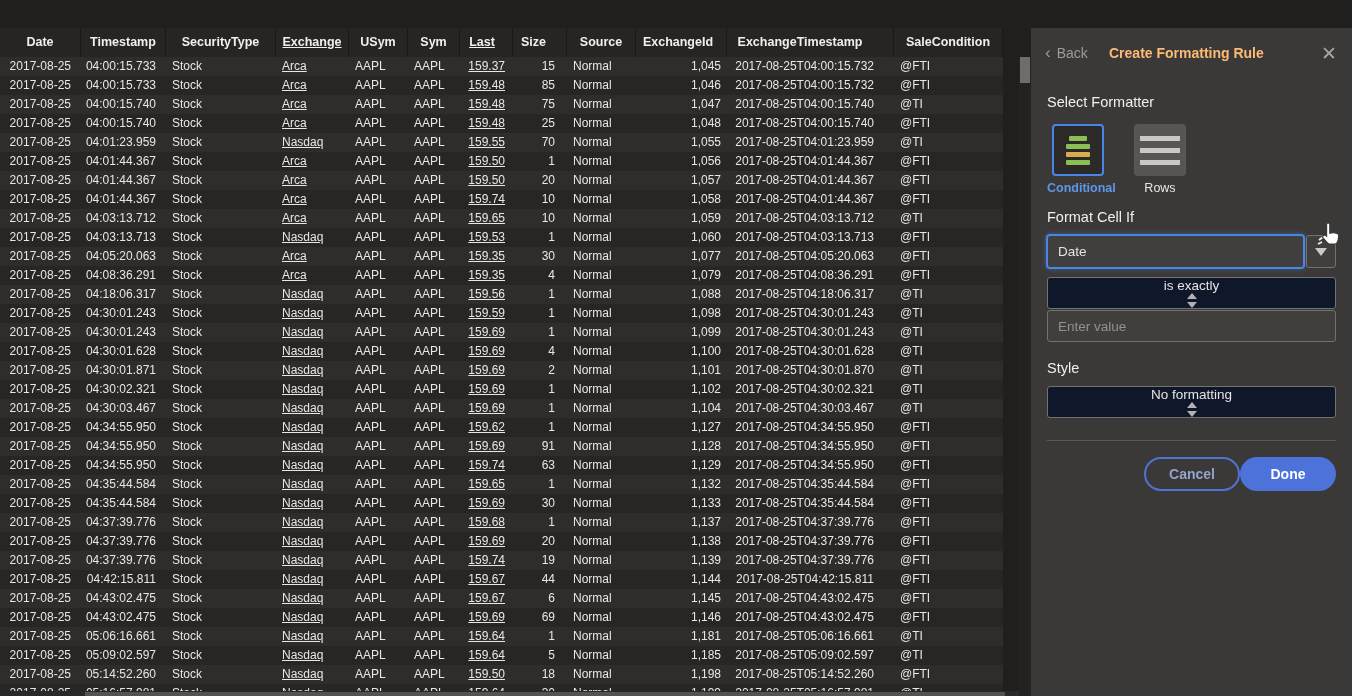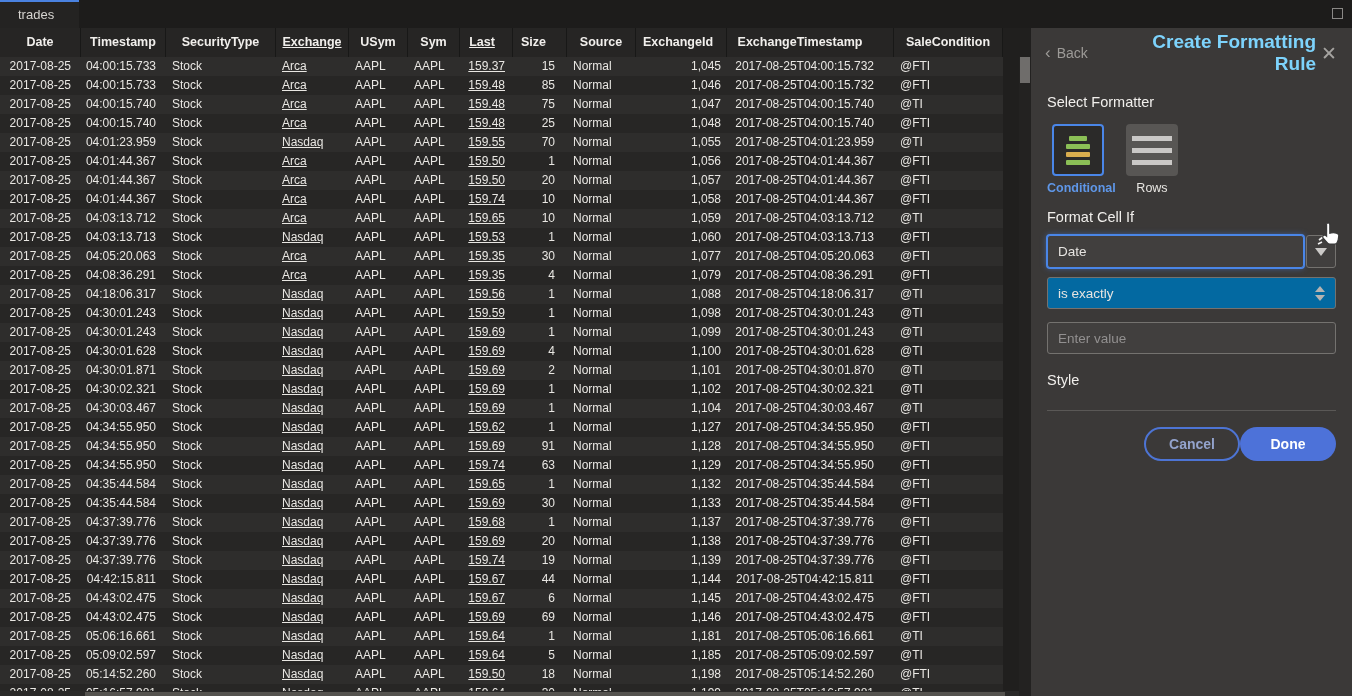--- a/index.html
+++ b/index.html
@@ -60,27 +60,27 @@
   .hthumb { position:absolute; left:85px; top:1px; width:920px; height:4px; background:#55534f; }
   
   .panel {
     position:absolute; top:28px; left:1031px; width:321px; height:668px;
     background:#3b3938; color:#f1efec;
   }
   .panel-header { display:flex; align-items:center; height:38px; padding:0 10px 0 14px; margin-top:6px; }
   .back { display:flex; align-items:center; gap:6px; background:none; border:none;
           color:#9d9b98; font-size:14px; font-family:inherit; cursor:pointer; width:64px; }
   .back .chev { font-size:17px; line-height:14px; }
-  .panel-title { flex:1; text-align:right; font-size:19px; font-weight:bold; color:#7dd3fc; }
+  .panel-title { flex:1; text-align:left; font-size:14px; font-weight:bold; color:#fdba74; }
   .close { background:none; border:none; color:#a5a3a0; font-size:19px; width:26px;
            font-family:inherit; cursor:pointer; }
   .panel-body { padding:8px 16px 0 16px; }
   .sec-h { font-size:14.5px; font-weight:500; color:#f1efec; margin:14px 0 10px 0; }
   
-  .tiles { display:flex; gap:12px; margin-top:14px; }
+  .tiles { display:flex; gap:20px; margin-top:14px; }
   .tile-wrap { width:62px; text-align:center; }
   .tile { width:52px; height:52px; margin:0 auto; border-radius:4px;
           display:flex; flex-direction:column; justify-content:center; align-items:center; gap:3px;
           cursor:pointer; }
   .tile.cond { background:#2b2a29; border:2px solid #4a86e8; }
   .tile.rows { background:#585654; border:2px solid transparent; gap:7px; }
   .cbar { height:5px; border-radius:1px; background:#8bbf56; }
   .cbar.b1 { width:18px; }
   .cbar.b2 { width:24px; }
   .cbar.b3 { width:24px; background:#d9ad4e; }
@@ -95,23 +95,23 @@
     box-shadow:0 0 0 1px #4a86e8, 0 0 6px rgba(74,134,232,0.65);
     border-radius:3px; color:#e6e4e1; font-size:13.5px; line-height:31px; padding-left:10px;
   }
   .combo-arrow {
     width:30px; margin-left:2px; background:#413f3e; border:1px solid #74726f; border-radius:3px;
     display:flex; align-items:center; justify-content:center;
   }
   .tri-down { width:0; height:0; border-left:6px solid transparent; border-right:6px solid transparent;
               border-top:8px solid #cbc9c7; }
   .select {
-    display:flex; align-items:center; height:32px; margin-bottom:13px;
-    background:#0369a1; border:1px solid #74726f; border-radius:3px;
-    color:#e6e4e1; font-size:13.5px; padding:0 10px; cursor:pointer;
+    display:flex; align-items:center; height:32px; margin-bottom:1px;
+    background:#0f172a; border:1px solid #74726f; border-radius:3px;
+    color:#e6e4e1; font-size:13.5px; padding:0 10px; cursor:pointer;flex-direction:column;
   }
   .select .lab { flex:1; }
   .updown { display:flex; flex-direction:column; gap:3px; align-items:center; }
   .updown .u { width:0; height:0; border-left:5px solid transparent; border-right:5px solid transparent;
                border-bottom:6px solid #b5b3b1; }
   .updown .d { width:0; height:0; border-left:5px solid transparent; border-right:5px solid transparent;
                border-top:6px solid #b5b3b1; }
   .input {
     width:100%; height:32px; background:#413f3e; border:1px solid #74726f; border-radius:3px;
     color:#ffffff; font-size:13.5px; padding:0 10px; font-family:inherit; margin-bottom:4px;
@@ -124,24 +124,20 @@
   .btn.outline { background:transparent; border:2px solid #4d74d4; color:#93a3cc; }
   .btn.solid { background:#4d72d9; border:none; color:#ffffff; }
   
   .cursor { position:absolute; left:1316px; top:220px; width:28px; height:32px; z-index:20; pointer-events:none; }
 </style>
 </head>
 <body>
 
 <div class="app">
 
-  <div class="tabbar">
-    <div class="tab">trades</div>
-    <div class="winbtn"></div>
-  </div>
 
   <div class="thead" id="thead">
       <div class="cell h c0">Date</div>
       <div class="cell h c1">Timestamp</div>
       <div class="cell h c2">SecurityType</div>
       <div class="cell h c3">Exchange</div>
       <div class="cell h c4">USym</div>
       <div class="cell h c5">Sym</div>
       <div class="cell h c6">Last</div>
       <div class="cell h c7">Size</div>
@@ -683,20 +679,27 @@
         <span class="updown">
           <span class="u"></span>
             <span class="d"></span>
         </span>
       </div>
 
       <input class="input" type="text" placeholder="Enter value" style="">
 
       <div class="sec-h">Style</div>
 
+      <div class="select">
+        <span class="lab">No formatting</span>
+        <span class="updown">
+          <span class="u"></span>
+            <span class="d"></span>
+        </span>
+      </div>
 
       <div class="divider"></div>
 
       <div class="btn-row">
         <button class="btn outline">Cancel</button>
         <button class="btn solid">Done</button>
       </div>
     </div>
   </aside>
 

